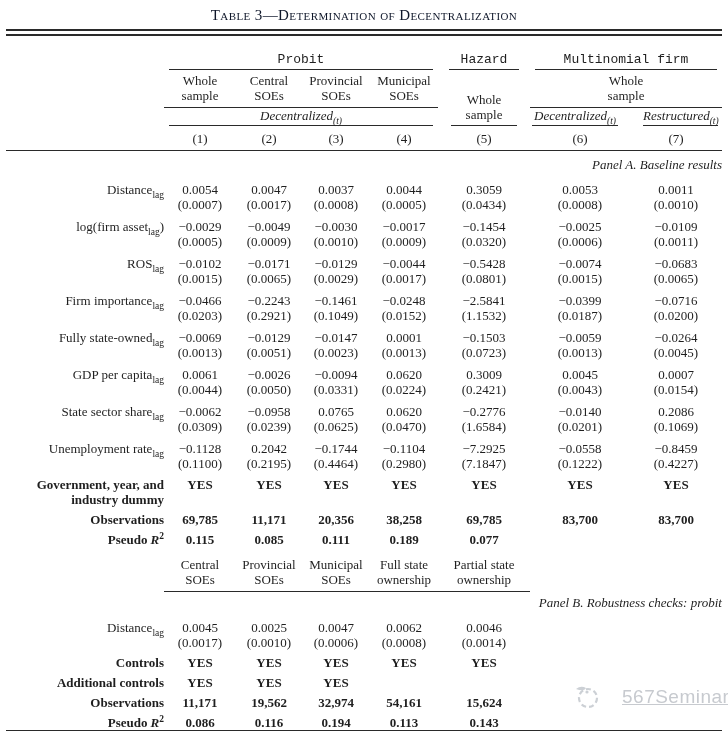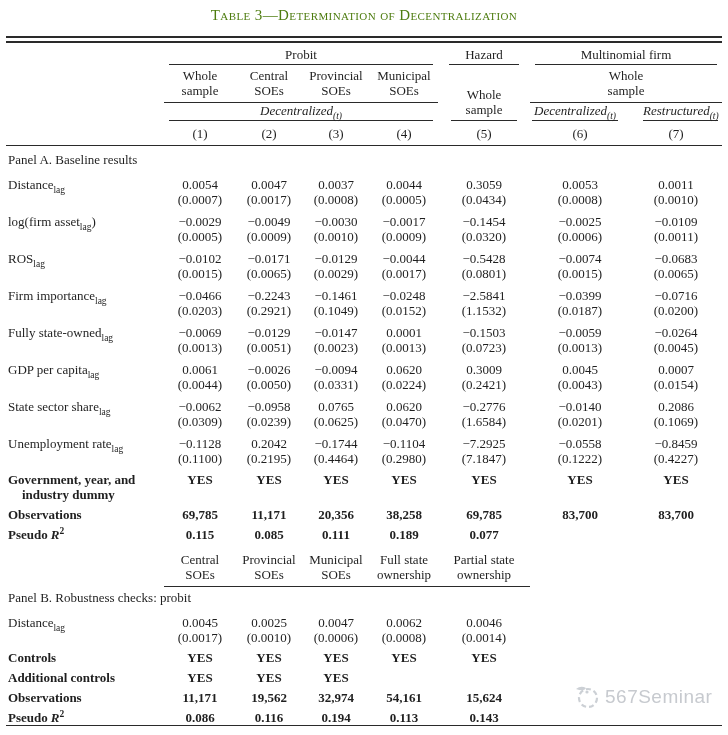--- a/index.html
+++ b/index.html
@@ -3,68 +3,68 @@
 <meta charset="utf-8">
 <style>
   html,body { margin:0; padding:0; }
   .page {
     position:relative; width:728px; height:735px; background:#ffffff;
     font-family:"Liberation Serif","DejaVu Serif",serif; color:#1f1f1f;
     overflow:hidden;
   }
   .title {
     text-align:center; font-variant:small-caps; letter-spacing:.4px;
-    font-size:15px; padding:7px 0 12px 0; color:#4d7c0f;
+    font-size:15px; padding:7px 0 5px 0; color:#0f172a;
   }
   table.t {
     border-collapse:collapse; table-layout:fixed; width:716px; margin:0 auto;
     font-size:13px; line-height:15px; color:#1f1f1f;
   }
   td { padding:0; text-align:center; vertical-align:top; }
-  td.lbl { text-align:left; padding-left:2px; }
+  td.lbl { text-align:right; padding-left:2px; }
   sub { font-size:9.5px; line-height:0; }
   sup { font-size:9.5px; line-height:0; }
 
   
   .dblrule td { height:2.5px; border-top:2px solid #2a2a2a; border-bottom:2px solid #2a2a2a; }
   .midrule td { height:3px; border-top:1.5px solid #2a2a2a; }
   .botrule td { height:2px; border-top:1.5px solid #2a2a2a; }
 
   
-  .group-row td { padding-top:4px; }
+  .group-row td { padding-top:16px;font-family:Liberation Mono, monospace; }
   .grp { border-bottom:1.2px solid #2a2a2a; padding-bottom:2px; margin:0 5px; }
   .grp.hz { margin:0 11px; }
   .sub-row td { padding-top:3px; }
   .sub-row td.bb { border-bottom:1.2px solid #2a2a2a; padding-bottom:4px; }
   .dep-row td { vertical-align:bottom; height:18px; }
   .dep-row .ulwrap { border-bottom:1.2px solid #2a2a2a; padding-bottom:2px; font-style:italic; }
   .dep-row .ul4 { margin:0 5px; }
   .dep-row .ul6 { margin:0 12px 0 2px; }
   .dep-row .ul7 { margin:0 4px 0 13px; }
   td.hzc { vertical-align:bottom; }
   td.hzc .ulwrap { border-bottom:1.2px solid #2a2a2a; padding-bottom:3px; margin:0 13px; }
   .num-row td { padding:5px 0 4px 0; }
 
   
-  .ptitle td { text-align:left; padding:3px 0 0 2px; height:18px; }
+  .ptitle td { text-align:right; font-style:italic; padding:3px 0 0 2px; height:18px; }
   .coef-row td { padding-top:7px; }
   .coef-row .est, .coef-row .se { line-height:15px; }
   .simple-row td { padding-top:5px;font-weight:bold; }
   .simple-row.dummy td { padding-top:6px; }
   .dummy .l2 { padding-left:14px; }
   .psr i { margin-left:3px; }
   .spacer td { height:7px; }
   .pb-head td { padding-top:3px; }
   .pb-head td.bb5 { border-bottom:1.2px solid #2a2a2a; padding-bottom:4px; }
 
   
   .watermark {
     position:absolute; left:574px; top:683px; display:flex; align-items:center;
-    gap:5px; color:#c7cacf; font-family:"Liberation Sans","DejaVu Sans",sans-serif;
-    font-size:19px; letter-spacing:.5px; user-select:none;
+    gap:22px; color:#c7cacf; font-family:"Liberation Sans","DejaVu Sans",sans-serif;
+    font-size:19px; letter-spacing:.5px; user-select:none;text-decoration:underline;
   }
 </style>
 </head>
 <body>
 
 <div class="page">
 
   <div class="title">Table 3—Determination of Decentralization</div>
 
   <table class="t">

